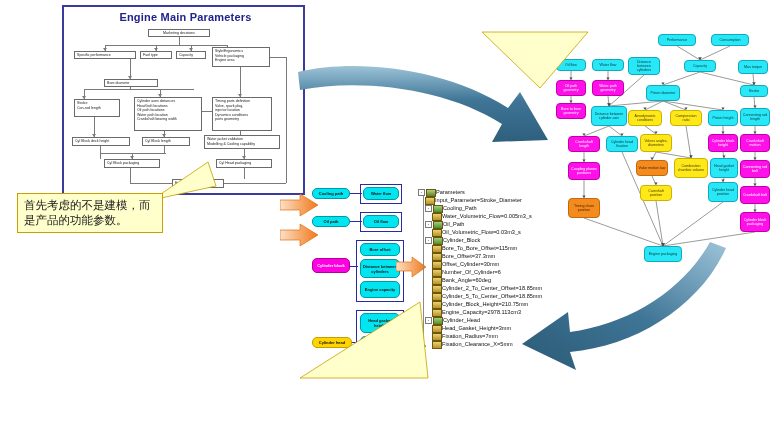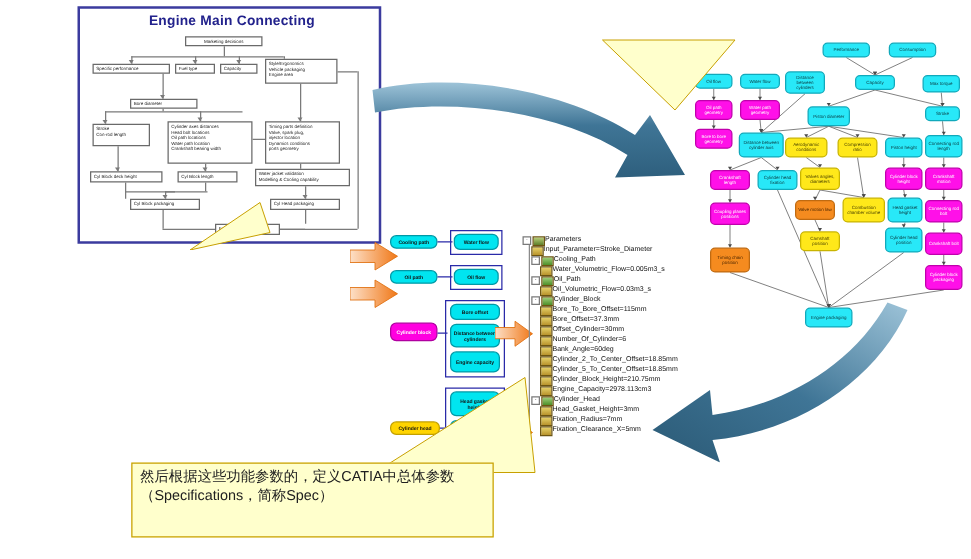--- a/index.html
+++ b/index.html
@@ -70,21 +70,21 @@
   .n-mag {background:#ff10e8;border:1px solid #c000ac;color:#ffffff;}
   .n-yel {background:#ffe81a;border:1px solid #c9b400;color:#4a4200;}
   .n-org {background:#f58b1f;border:1px solid #c06a10;color:#4a2600;}
 </style>
 </head>
 <body>
 
 <div class="stage">
 
   <div class="abs" id="flow-panel">
-    <div class="abs" id="flow-title">Engine Main Connecting</div>
+    <div class="abs" id="flow-title">Engine Main Parameters</div>
 
     <div class="abs fbox" style="left:84px;top:22px;width:62px;height:8px;text-align:center;">Marketing decisions</div>
 
     <div class="abs fbox" style="left:10px;top:44px;width:62px;height:8px;">Specific performance</div>
     <div class="abs fbox" style="left:76px;top:44px;width:32px;height:8px;">Fuel type</div>
     <div class="abs fbox" style="left:112px;top:44px;width:30px;height:8px;">Capacity</div>
     <div class="abs fbox" style="left:148px;top:40px;width:58px;height:20px;white-space:pre-line;">Style/Ergonomics
 Vehicle packaging
 Engine area</div>
 
@@ -433,23 +433,23 @@
              C198,84 252,52 280,2 Z" fill="url(#bg2)"></path>
   </svg>
 
   <svg class="bluearrow" style="left:340px;top:300px;" width="130" height="60" viewBox="0 0 130 60">
     <path d="M128,6 C96,30 56,44 6,50 L6,42 C52,34 92,20 122,0 Z" fill="#4a7fa5" opacity="0.0"></path>
   </svg>
 
   <svg class="abs" style="left:150px;top:160px;" width="70" height="40" viewBox="0 0 70 40">
     <polygon points="2,40 58,2 66,26" fill="#ffffcc" stroke="#c8a000" stroke-width="0.8"></polygon>
   </svg>
+  <div class="abs callout" id="callout-left">首先考虑的不是建模，而是产品的功能参数。</div>
 
   <svg class="abs" style="left:480px;top:30px;" width="120" height="60" viewBox="0 0 120 60">
     <polygon points="2,2 108,2 60,58" fill="#ffffcc" stroke="#c8a000" stroke-width="0.8"></polygon>
   </svg>
 
   <svg class="abs" style="left:300px;top:300px;" width="130" height="80" viewBox="0 0 130 80">
     <polygon points="0,78 120,2 128,78" fill="#ffffcc" stroke="#c8a000" stroke-width="0.8"></polygon>
   </svg>
-  <div class="abs callout" id="callout-bottom">然后根据这些功能参数的，定义CATIA中总体参数（Specifications，简称Spec）</div>
 
 </div>
 
 </body></html>

